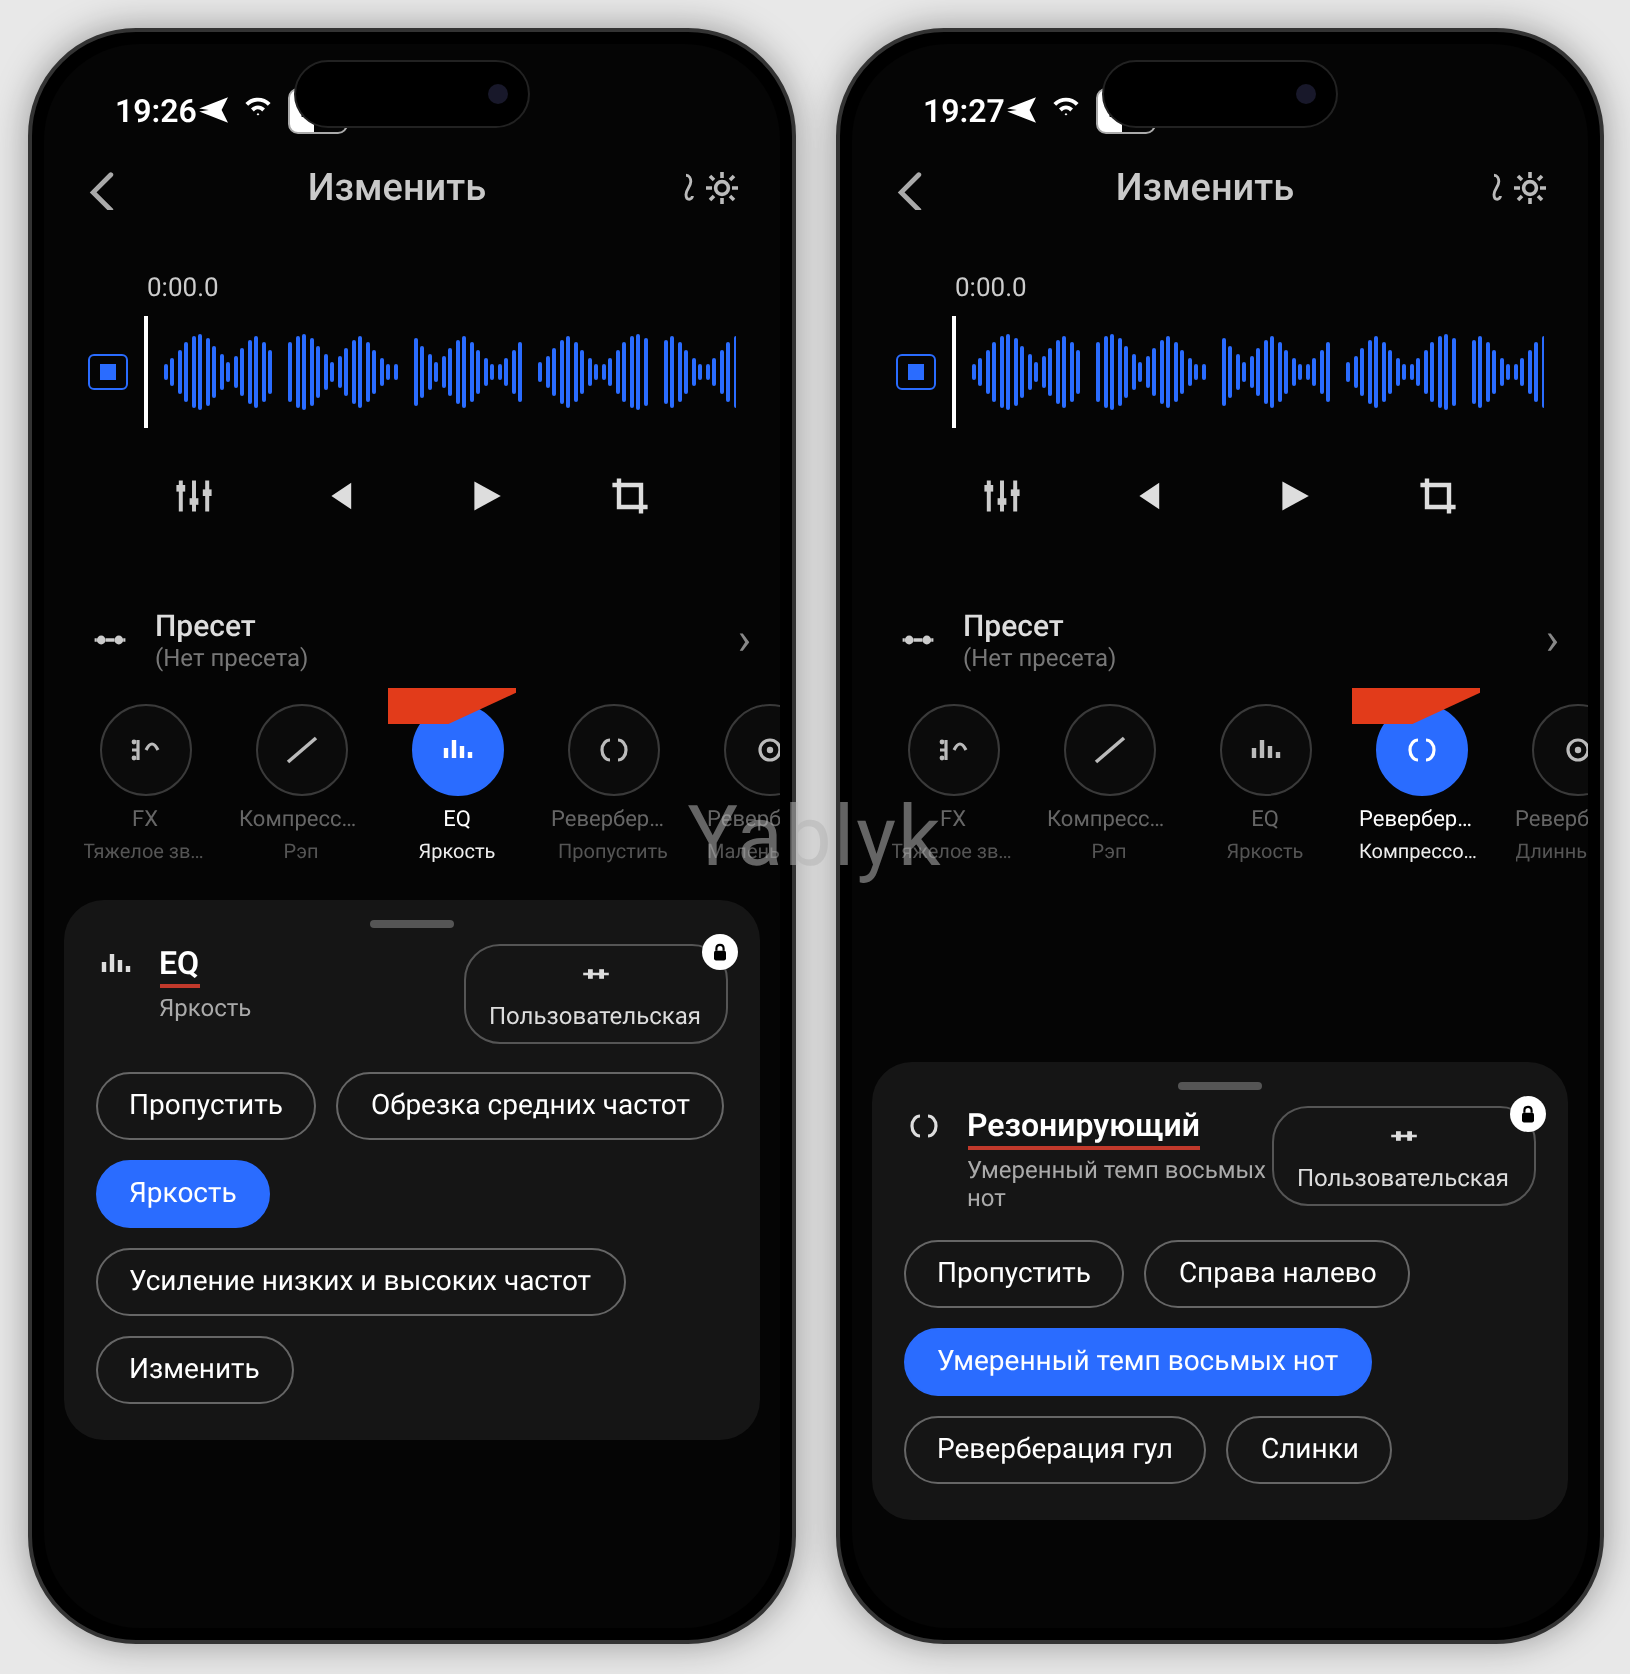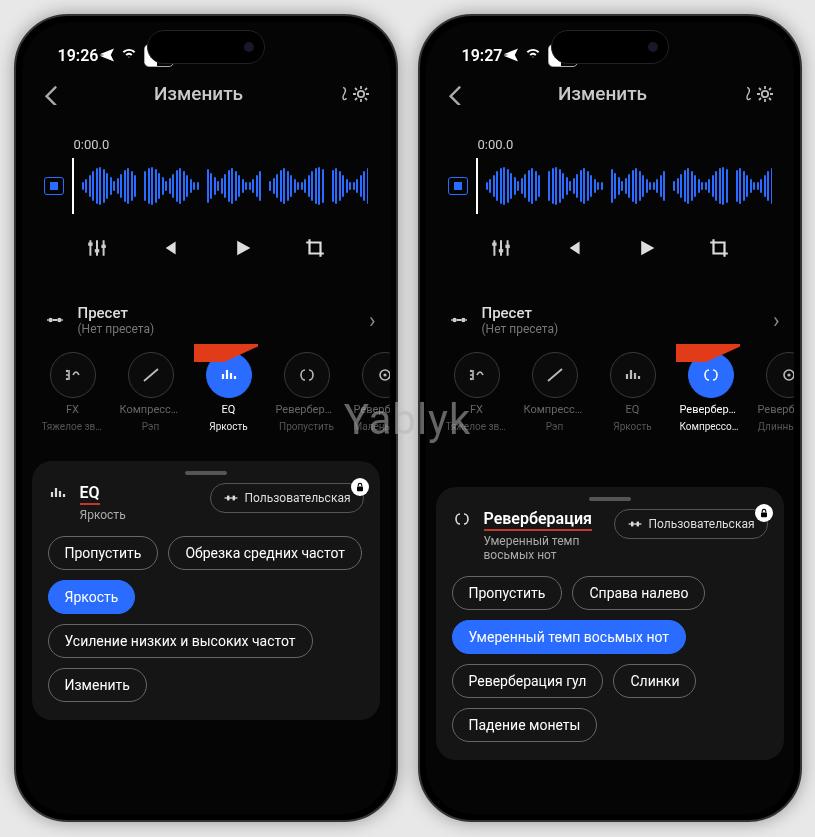--- a/index.html
+++ b/index.html
@@ -139,21 +139,21 @@
     position:absolute;left:10px;right:10px;
     background:#151515;border-radius:20px;padding:14px 16px 18px 16px;
   }
   .sheet-handle{width:42px;height:4px;background:#555;border-radius:2px;margin:-4px auto 8px auto;}
   .sheet-head{display:flex;align-items:flex-start;justify-content:space-between;margin-bottom:14px;}
   .sheet-head-left{display:flex;align-items:flex-start;gap:12px;}
   .sheet-title{font-size:16px;font-weight:600;border-bottom:2px solid #c1392b;display:inline-block;padding-bottom:1px;}
   .sheet-sub{font-size:12px;color:#aaa;margin-top:3px;}
   .custom-btn{
     border:1.5px solid #555;border-radius:18px;padding:6px 12px;
-    display:flex;align-items:center;gap:6px;font-size:12px;color:#ddd;position:relative;
+    display:flex;align-items:center;gap:6px;font-size:12px;color:#ddd;position:relative;flex-direction:column;
   }
   .lock-badge{
     position:absolute;top:-6px;right:-6px;width:18px;height:18px;border-radius:50%;
     background:#fff;display:flex;align-items:center;justify-content:center;
   }
   .pills{display:flex;flex-wrap:wrap;gap:10px;}
   .pill{
     border:1.5px solid #666;border-radius:20px;padding:8px 16px;
     font-size:14px;color:#fff;background:transparent;white-space:nowrap;
   }
@@ -651,21 +651,21 @@
       <div class="sheet" style="bottom:54px">
         <div class="sheet-handle"></div>
         <div class="sheet-head">
           <div class="sheet-head-left">
             <span style="color:#ddd">
                 <svg width="20" height="20" viewBox="0 0 20 20" class="">
                   <use href="#i-reverb"></use>
                 </svg>
               </span>
             <div>
-              <div class="sheet-title">Реверберация</div>
+              <div class="sheet-title">Резонирующий</div>
               <div class="sheet-sub">Умеренный темп восьмых нот</div>
             </div>
           </div>
           <div class="custom-btn">
             <span style="color:#ddd">
                 <svg width="16" height="16" viewBox="0 0 20 20" class="">
                   <use href="#i-slider-h"></use>
                 </svg>
               </span>
             <span>Пользовательская</span>
@@ -676,21 +676,20 @@
               </span>
           </div>
         </div>
         <div class="pills">
 
     <div class="pill ">Пропустить</div>
     <div class="pill ">Справа налево</div>
     <div class="pill active">Умеренный темп восьмых нот</div>
     <div class="pill ">Реверберация гул</div>
     <div class="pill ">Слинки</div>
-    <div class="pill ">Падение монеты</div>
         </div>
       </div>
 
     </div>
   </div>
   </div>
 
 <svg width="0" height="0" style="position:absolute">
   <defs>
     <g id="i-airplane">

